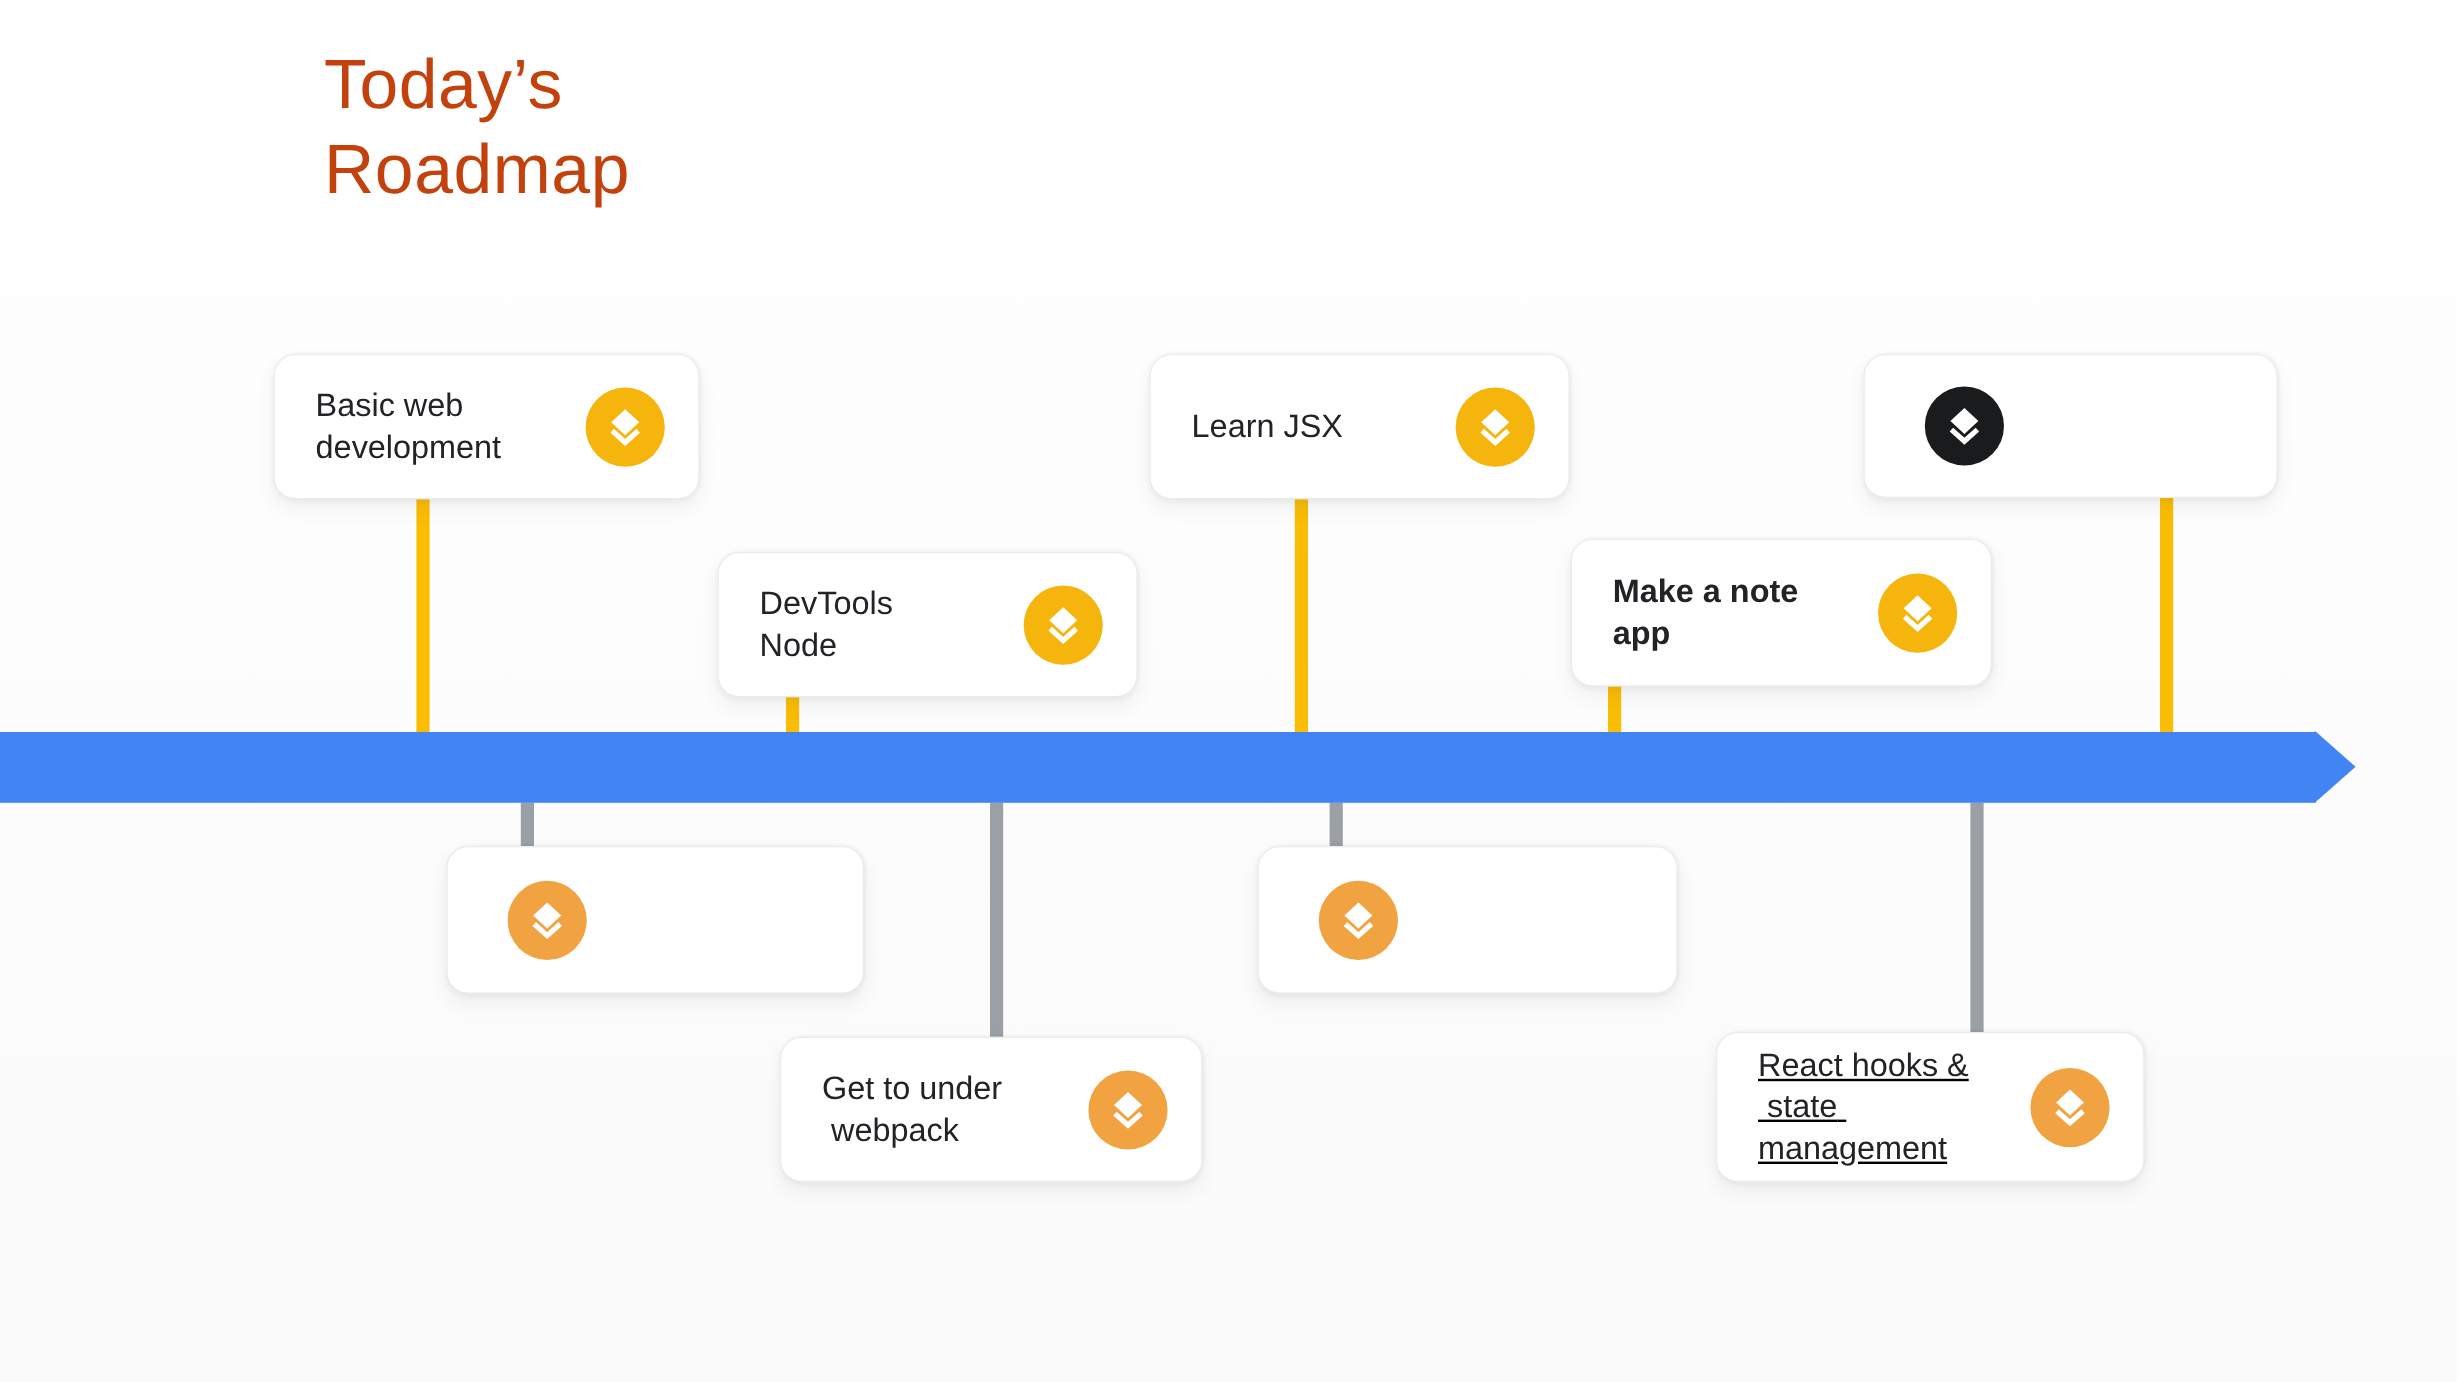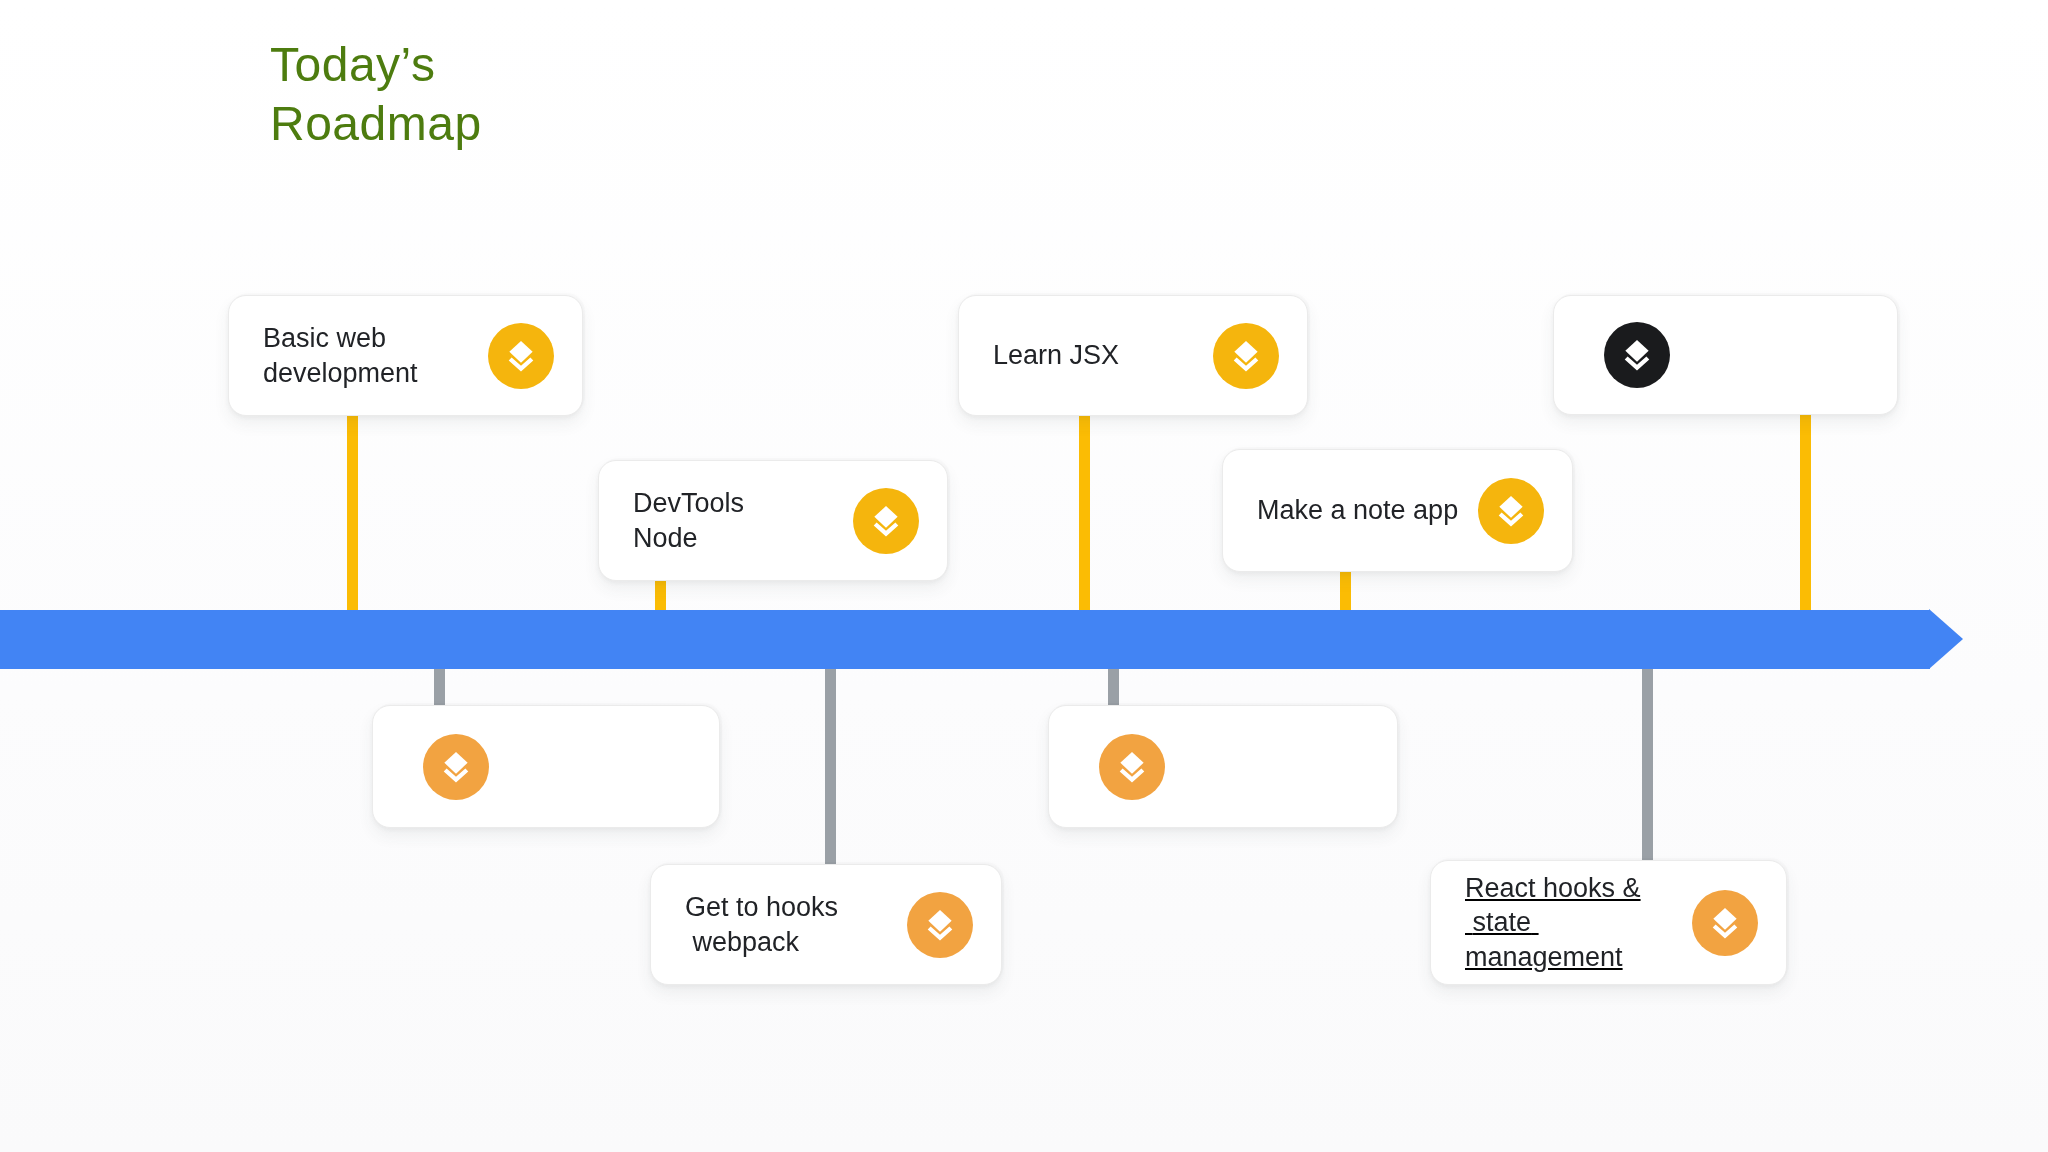--- a/index.html
+++ b/index.html
@@ -3,22 +3,22 @@
 <meta charset="utf-8">
 <style>
   html,body{margin:0;padding:0;}
   body{
     width:2048px;height:1152px;position:relative;overflow:hidden;
     background:linear-gradient(180deg,#ffffff 0%,#fcfcfd 60%,#fafafb 100%);
     font-family:"Liberation Sans", sans-serif;
   }
   .title{
     position:absolute;left:270px;top:36px;
-    font-size:48px;line-height:1.22;font-weight:400;
-    color:#4d7c0f;white-space:pre-line;letter-spacing:.5px;
+    font-size:58px;line-height:1.22;font-weight:400;
+    color:#c2410c;white-space:pre-line;letter-spacing:.5px;
   }
   .bar{position:absolute;left:0;top:610px;width:1930px;height:59px;}
   .arrowhead{
     position:absolute;left:1929px;top:609px;width:0;height:0;
     border-top:30.5px solid transparent;border-bottom:30.5px solid transparent;
     border-left:34px solid #4284F4;
   }
   .conn{position:absolute;width:11px;}
   .card{
     position:absolute;background:#ffffff;border:1px solid #ebebeb;border-radius:18px;
@@ -31,21 +31,21 @@
   }
   .icon-circle{
     width:66px;height:66px;border-radius:50%;flex:0 0 66px;
     display:flex;align-items:center;justify-content:center;margin-left:16px;
   }
   .icon-circle svg{width:40px;height:40px;display:block;}
   
   .c1{left:228px;top:295px;width:355px;height:121px;align-items:center;}
   .c2{left:598px;top:460px;width:350px;height:121px;}
   .c3{left:958px;top:295px;width:350px;height:121px;gap:38px;}
-  .c4{left:1222px;top:449px;width:351px;height:123px;}
+  .c4{left:1309px;top:449px;width:351px;height:123px;font-weight:bold;}
   .c5{left:1553px;top:295px;width:345px;height:120px;}
   .c6{left:372px;top:705px;width:348px;height:123px;}
   .c7{left:650px;top:864px;width:352px;height:121px;}
   .c8{left:1048px;top:705px;width:350px;height:123px;}
   .c9{left:1430px;top:860px;width:357px;height:125px;text-decoration:underline;}
   
   .y1{left:347px;top:416px;height:194px;}
   .y2{left:655px;top:581px;height:29px;}
   .y3{left:1079px;top:416px;height:194px;}
   .y4{left:1340px;top:572px;height:38px;}
@@ -129,21 +129,21 @@
 <div class="card c6">
   <span class="icon-circle" style="background-color: rgb(242, 163, 65);">
     <svg viewBox="0 0 24 24">
         <path d="M12 3 L19 9.5 L12 16 L5 9.5 Z" fill="#fff"></path>
         <path d="M5.5 13.8 L12 19.6 L18.5 13.8" fill="none" stroke="#fff" stroke-width="2.6"></path>
       </svg>
   </span>
 </div>
 
 <div class="card c7">
-  <span class="label">Get to hooks
+  <span class="label">Get to under
  webpack</span>
   <span class="icon-circle" style="background-color: rgb(242, 163, 65);">
     <svg viewBox="0 0 24 24">
         <path d="M12 3 L19 9.5 L12 16 L5 9.5 Z" fill="#fff"></path>
         <path d="M5.5 13.8 L12 19.6 L18.5 13.8" fill="none" stroke="#fff" stroke-width="2.6"></path>
       </svg>
   </span>
 </div>
 
 <div class="card c8">

